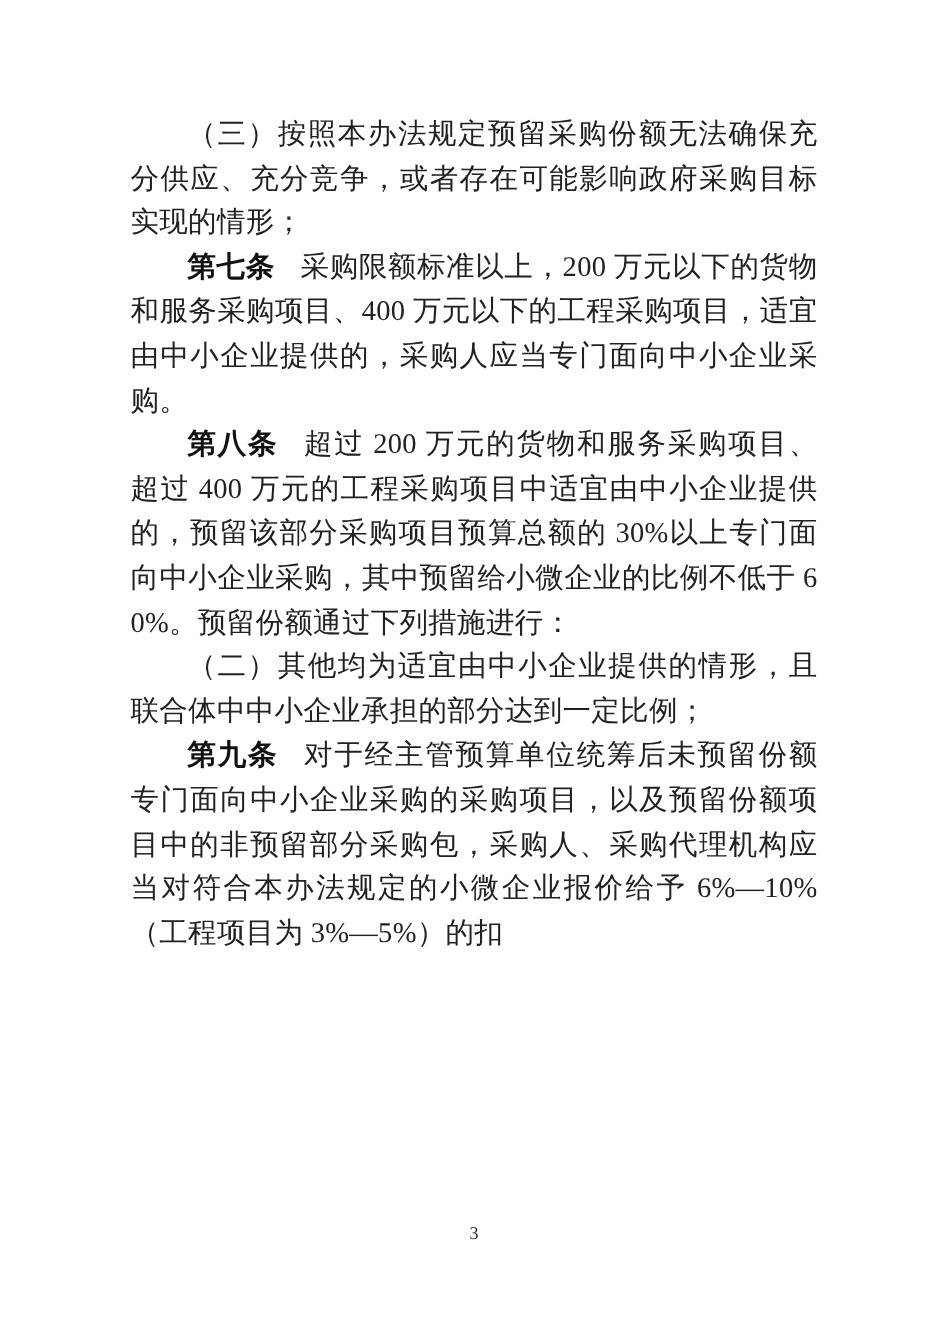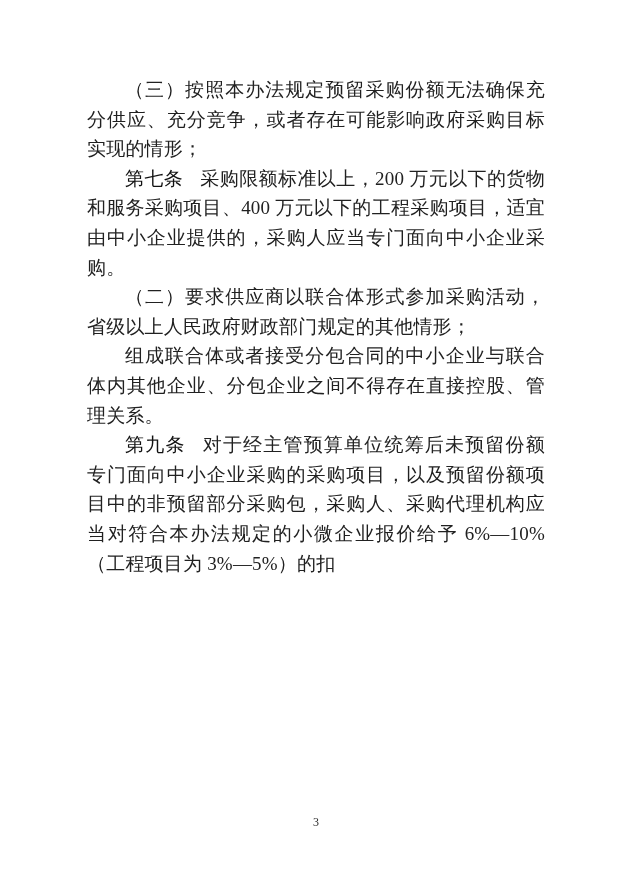--- a/index.html
+++ b/index.html
@@ -27,21 +27,21 @@
     font-size: 19px;
     line-height: 29.6px;
     color: #212121;
     text-align: justify;
     text-justify: inter-character;
     text-indent: 2em;
     letter-spacing: 0.2px;
     word-break: break-all;
   }
   .article-label {
-    font-weight: normal;
+    font-weight: bold;
     color: #111111;
     margin-right: 0.9em;
   }
   .page-number {
     position: absolute;
     left: 0;
     top: 814px;
     width: 100%;
     text-align: center;
     font-size: 12px;
@@ -49,18 +49,18 @@
     color: #2a2a2a;
   }
 </style>
 </head>
 <body>
 
 <div class="page">
   <div class="doc-body" id="doc-body">
       <p class="para"><span>（三）按照本办法规定预留采购份额无法确保充分供应、充分竞争，或者存在可能影响政府采购目标实现的情形；</span></p>
       <p class="para"><span class="article-label">第七条</span><span>采购限额标准以上，200 万元以下的货物和服务采购项目、400 万元以下的工程采购项目，适宜由中小企业提供的，采购人应当专门面向中小企业采购。</span></p>
-      <p class="para"><span>（二）要求供应商以联合体形式参加采购活动，省级以上人民政府财政部门规定的其他情形；</span></p>
-      <p class="para"><span>组成联合体或者接受分包合同的中小企业与联合体内其他企业、分包企业之间不得存在直接控股、管理关系。</span></p>
+      <p class="para"><span class="article-label">第八条</span><span>超过 200 万元的货物和服务采购项目、超过 400 万元的工程采购项目中适宜由中小企业提供的，预留该部分采购项目预算总额的 30%以上专门面向中小企业采购，其中预留给小微企业的比例不低于 60%。预留份额通过下列措施进行：</span></p>
+      <p class="para"><span>（二）其他均为适宜由中小企业提供的情形，且联合体中中小企业承担的部分达到一定比例；</span></p>
       <p class="para"><span class="article-label">第九条</span><span>对于经主管预算单位统筹后未预留份额专门面向中小企业采购的采购项目，以及预留份额项目中的非预留部分采购包，采购人、采购代理机构应当对符合本办法规定的小微企业报价给予 6%—10%（工程项目为 3%—5%）的扣</span></p>
     </div>
   <div class="page-number">3</div>
 </div>
 
 </body></html>

